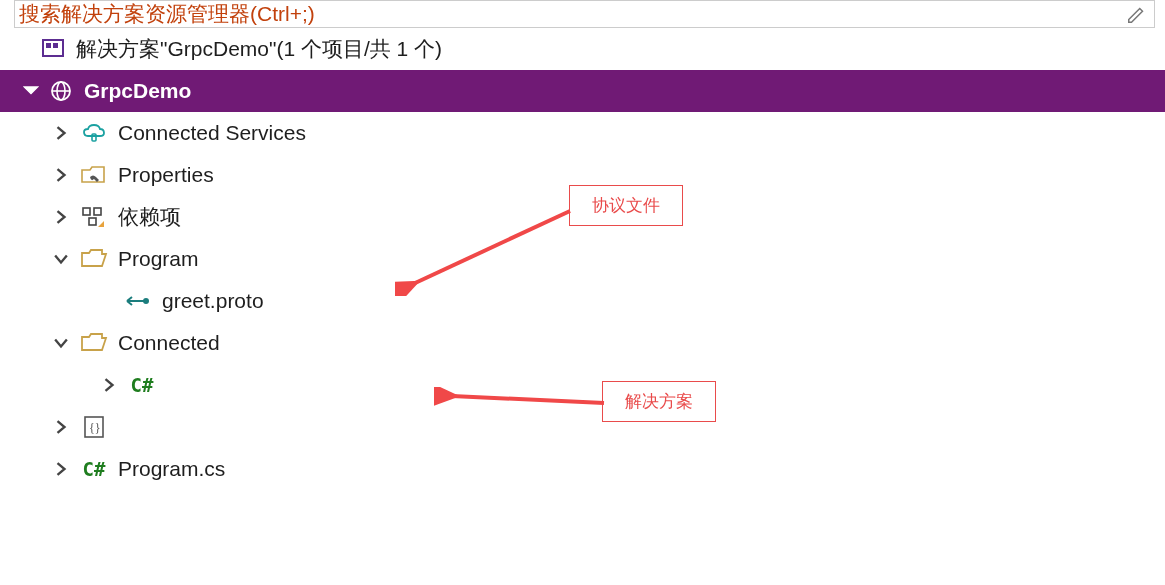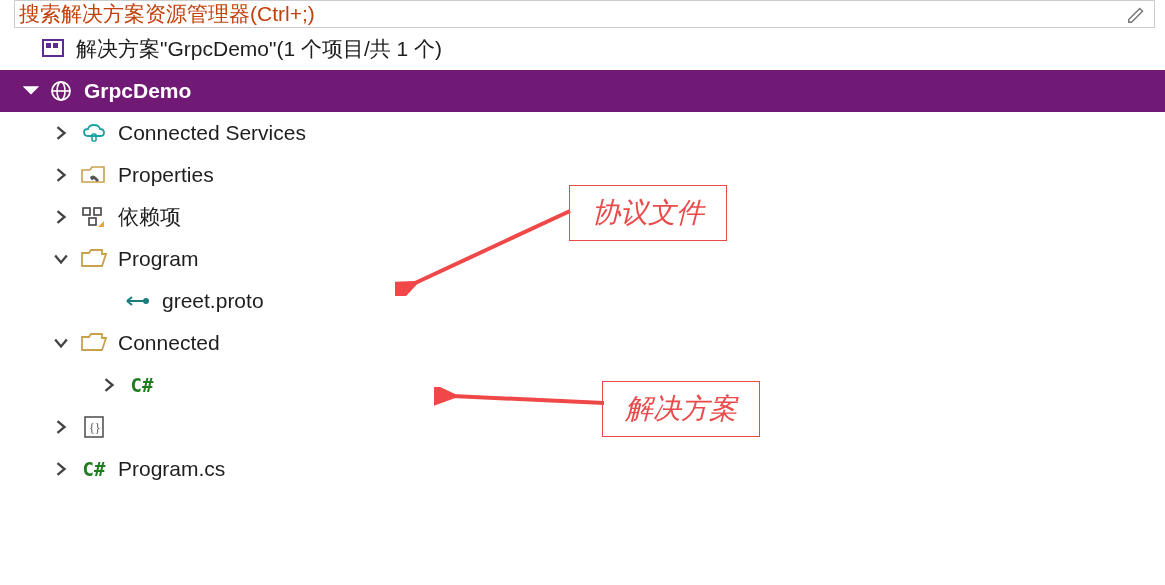--- a/index.html
+++ b/index.html
@@ -74,24 +74,23 @@
     .expander-spacer { width:18px; flex-shrink:0; }
     .icon { width: 28px; height: 24px; display:inline-flex; align-items:center; justify-content:center; flex-shrink:0;}
     .label { white-space: nowrap; }
     .selected { background:#701a75;gap:8px; }
     
     
     .anno {
       position:absolute;
       border:1px solid #e94b4b;
       color:#e94b4b;
-      font-size:28px;
+      font-size:17px;
       padding:8px 22px;
       background:#fff;
-      font-style:italic;
     }
     .arrow { position:absolute; pointer-events:none; }
   </style>
 </head>
 <body>
 
 <div class="search-bar">
   <span>搜索解决方案资源管理器(Ctrl+;)</span>
   <span class="pencil">
     <svg viewBox="0 0 24 24" width="22" height="22">

